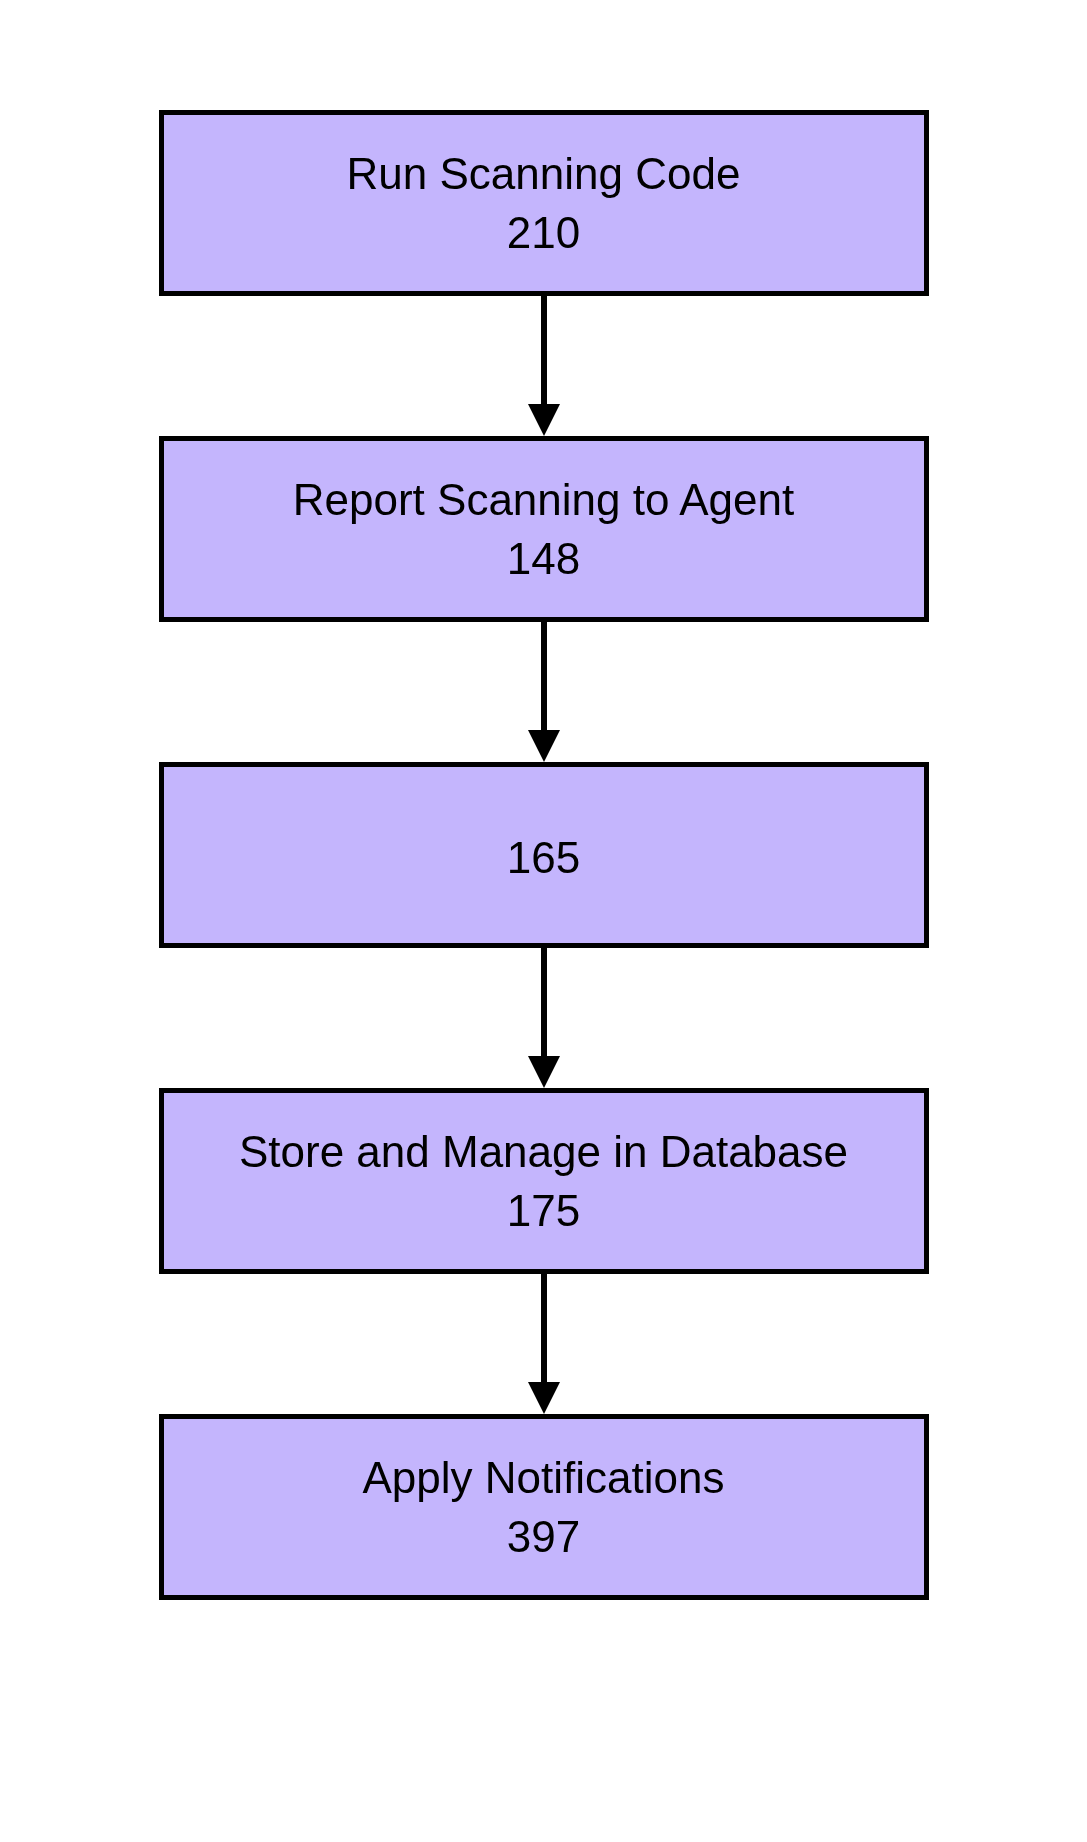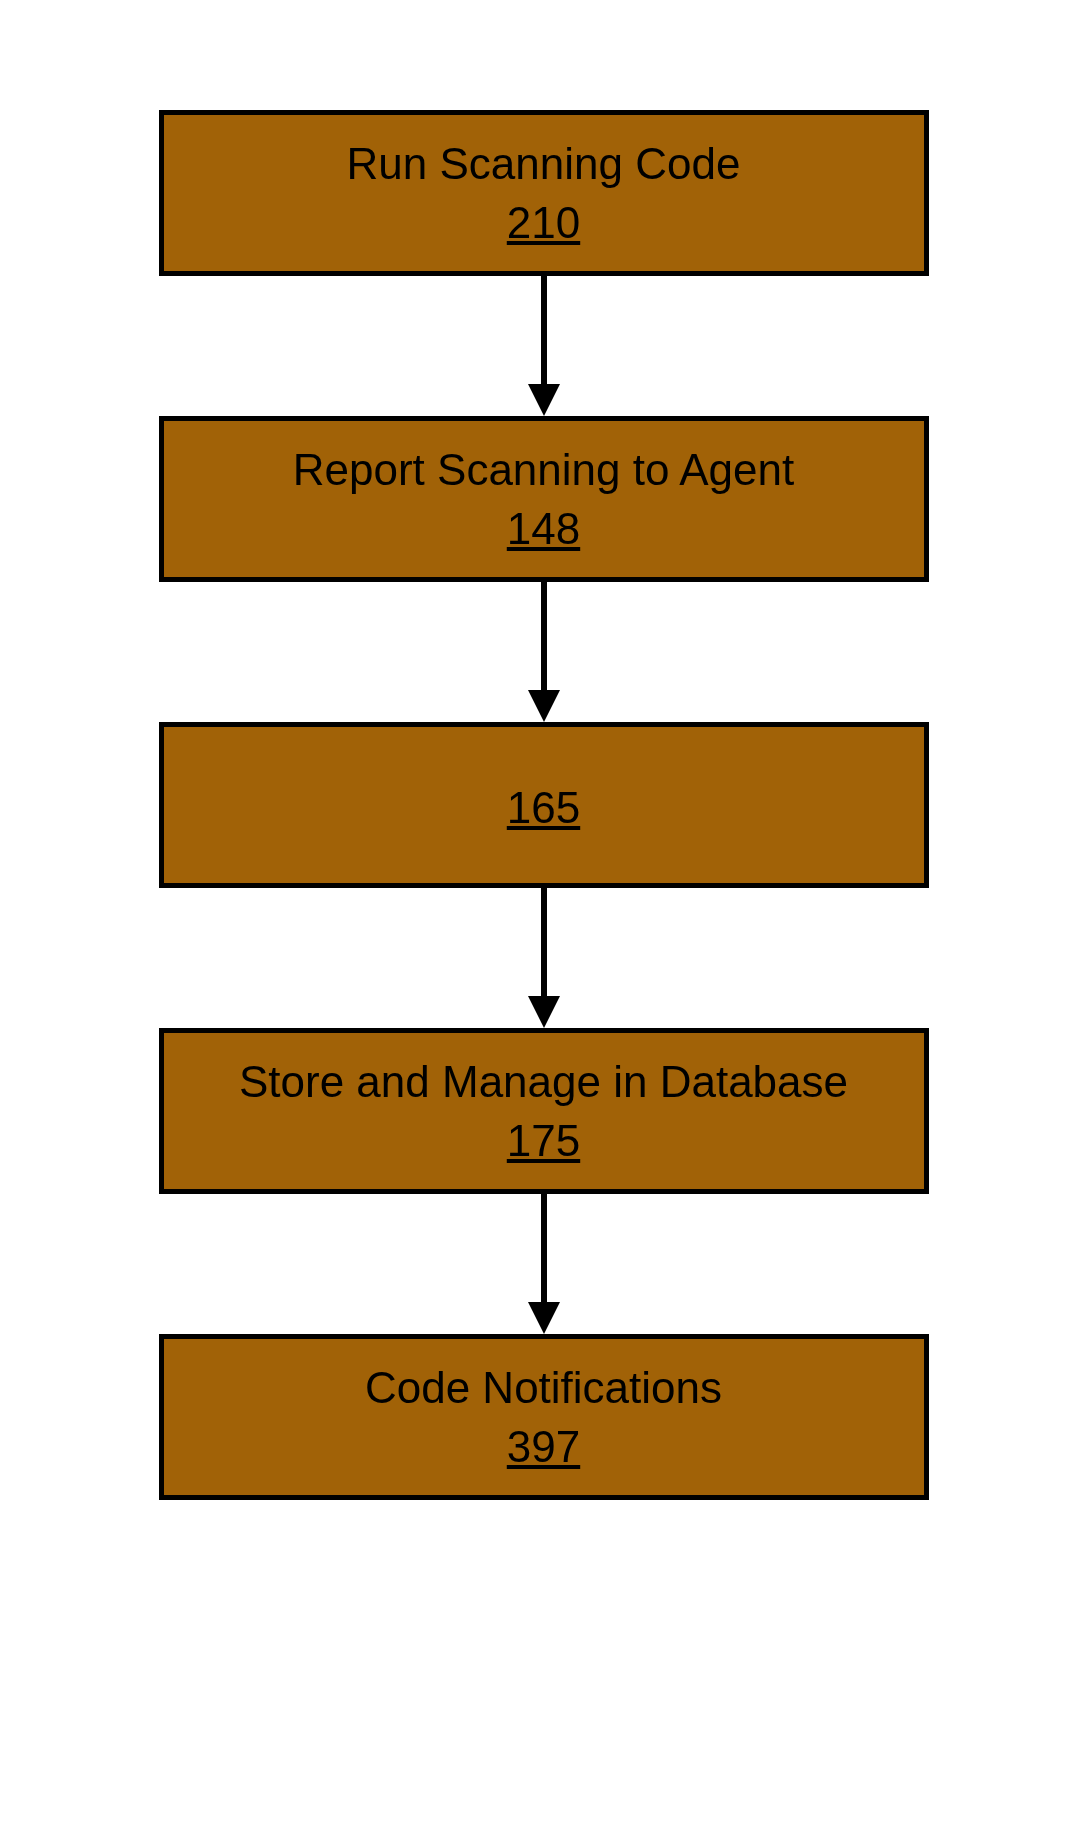--- a/index.html
+++ b/index.html
@@ -6,41 +6,40 @@
   html, body { width: 1087px; height: 1842px; background: #ffffff; }
   body {
     font-family: Arial, Helvetica, sans-serif;
     display: flex;
     flex-direction: column;
     align-items: center;
     padding-top: 110px;
   }
   .step-box {
     width: 770px;
-    height: 166px;
+    height: 186px;
     border: 5px solid #000000;
     display: flex;
     flex-direction: column;
     align-items: center;
     justify-content: center;
-    background: #a16207;
+    background: #c4b5fd;
   }
   .step-title {
     font-size: 44px;
     color: #000000;
     text-align: center;
     line-height: 1.25;
   }
   .step-number {
     font-size: 44px;
     color: #000000;
     text-align: center;
     line-height: 1.25;
     margin-top: 4px;
-    text-decoration: underline;
   }
   .arrow {
     width: 40px;
     height: 140px;
     display: flex;
     align-items: center;
     justify-content: center;
   }
   .arrow svg { display: block; }
 </style>
@@ -88,15 +87,15 @@
 </div>
 
 <div class="arrow">
   <svg width="40" height="140" viewBox="0 0 40 140">
     <line x1="20" y1="0" x2="20" y2="112" stroke="#000000" stroke-width="6"></line>
     <polygon points="20,140 4,108 36,108" fill="#000000"></polygon>
   </svg>
 </div>
 
 <div class="step-box">
-  <div class="step-title">Code Notifications</div>
+  <div class="step-title">Apply Notifications</div>
   <div class="step-number">397</div>
 </div>
 
 </body></html>

